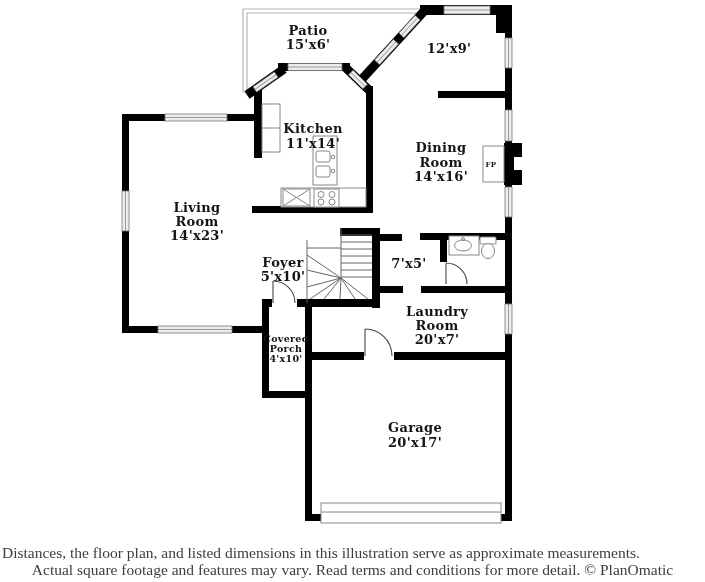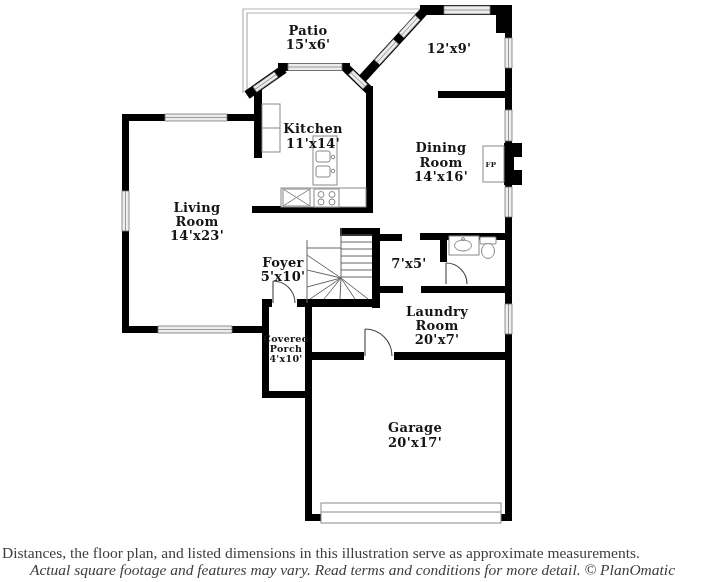--- a/index.html
+++ b/index.html
@@ -15,21 +15,21 @@
   .fix{fill:#fff;stroke:#888;stroke-width:1;}
   .fixl{stroke:#888;stroke-width:1;fill:none;}
   .patio-line{stroke:#b3b3b3;stroke-width:1.2;fill:none;}
   .lbl{font-family:"DejaVu Serif",serif;font-weight:bold;fill:#141414;font-size:13px;
        text-anchor:middle;letter-spacing:.3px;}
   .lbl-sm{font-size:9.5px;}
   .lbl-fp{font-size:7px;letter-spacing:.5px;}
   .footer{position:absolute;left:0;width:705px;color:#3d3d3d;
           font-family:"Liberation Serif",serif;font-size:15.5px;line-height:16px;white-space:nowrap;}
   #footer-line1{top:545px;left:2px;}
-  #footer-line2{top:562px;text-align:center;font-style:italic;}
+  #footer-line2{top:562px;text-align:center;}
 </style>
 </head>
 <body>
 
 <div id="canvas">
 <svg width="705" height="545" viewBox="0 0 705 545">
 
   <g>
     <path class="patio-line" d="M243,93 L243,9 L421,9"></path>
     <path class="patio-line" d="M247,91 L247,13 L418,13"></path>

